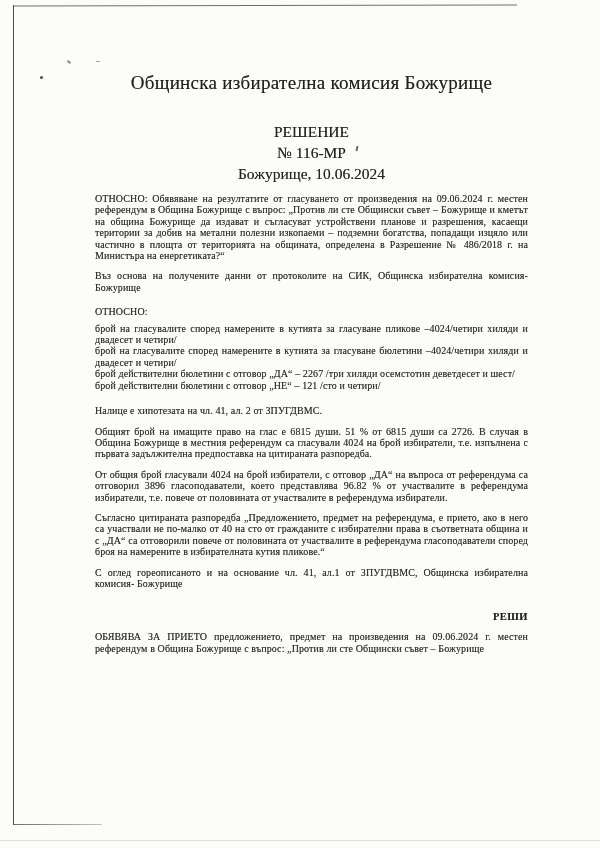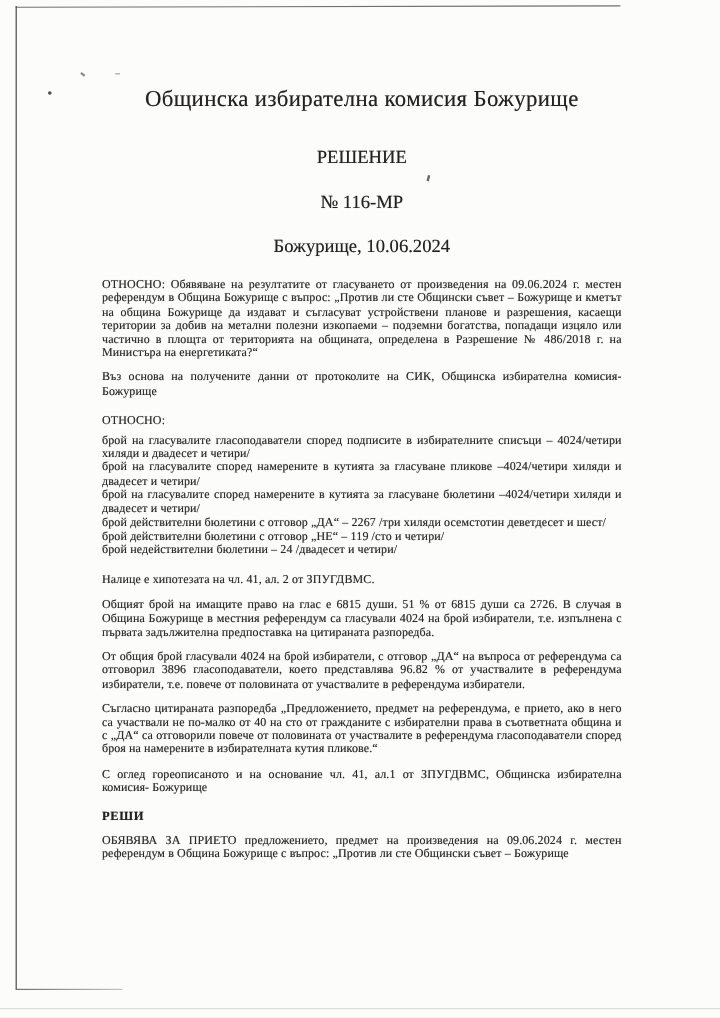--- a/index.html
+++ b/index.html
@@ -17,41 +17,41 @@
   .border-left{position:absolute;left:13px;top:5px;width:1px;height:820px;background:#4d4d4b;}
   .border-bottom-partial{position:absolute;left:14px;top:824px;width:88px;height:1px;background:linear-gradient(to right,#6f6f6d,#c4c4c0);}
   .scan-edge-bottom{position:absolute;left:0;top:840px;width:600px;height:1px;background:#dcdcd8;}
   .speck{position:absolute;background:#4a4a46;}
   .speck.s1{left:40px;top:76px;width:3px;height:3px;border-radius:50%;}
   .speck.s2{left:67px;top:61px;width:4px;height:2px;transform:rotate(38deg);background:#8a8a86;}
   .speck.s3{left:96px;top:61px;width:4px;height:1px;background:#a5a5a0;}
   .speck.s4{left:356px;top:146px;width:2px;height:5px;transform:rotate(14deg);background:#6a6a66;}
 
   .content{
-    position:absolute;left:85px;top:0;width:433px;
+    position:absolute;left:95px;top:0;width:433px;
     text-shadow:0 0 0.6px rgba(42,41,38,0.55);
   }
   .org-title{
     margin:72px 0 0 0;
     font-size:19px;font-weight:400;letter-spacing:0.3px;
     text-align:center;color:#232220;
   }
   .h2line{
-    margin:16px;text-align:center;font-size:15.5px;line-height:21px;color:#232220;
+    margin:0;text-align:center;font-size:15.5px;line-height:21px;color:#232220;
   }
   .h2line.first{margin-top:27px;}
   p{margin:0;font-size:10px;line-height:11.4px;letter-spacing:0.1px;}
   .just{text-align:justify;}
   .mt9{margin-top:9px;}
   .mt13{margin-top:13px;}
   .mt14{margin-top:14px;}
   .findings{margin-top:5px;}
   .findings p{text-align:justify;}
   .reshi{
-    margin-top:12px;text-align:left;
+    margin-top:22px;text-align:right;
     font-size:10.5px;font-weight:700;letter-spacing:0.5px;color:#232220;
   }
 </style>
 </head>
 <body>
 
 <div class="page">
 
   <div class="border-top"></div>
   <div class="border-left"></div>
@@ -69,26 +69,24 @@
     <div class="h2line">№ 116-МР</div>
     <div class="h2line">Божурище, 10.06.2024</div>
 
     <p class="just mt9">ОТНОСНО: Обявяване на резултатите от гласуването от произведения на 09.06.2024 г. местен референдум в Община Божурище с въпрос: „Против ли сте Общински съвет – Божурище и кметът на община Божурище да издават и съгласуват устройствени планове и разрешения, касаещи територии за добив на метални полезни изкопаеми – подземни богатства, попадащи изцяло или частично в площта от територията на общината, определена в Разрешение № 486/2018 г. на Министъра на енергетиката?“</p>
 
     <p class="just mt9">Въз основа на получените данни от протоколите на СИК, Общинска избирателна комисия-Божурище</p>
 
     <p class="mt13">ОТНОСНО:</p>
 
     <div class="findings">
-      <p>брой на гласувалите гласоподаватели според подписите в избирателните списъци – 4024/четири хиляди и двадесет и четири/</p>
       <p>брой на гласувалите според намерените в кутията за гласуване пликове –4024/четири хиляди и двадесет и четири/</p>
       <p>брой на гласувалите според намерените в кутията за гласуване бюлетини –4024/четири хиляди и двадесет и четири/</p>
       <p>брой действителни бюлетини с отговор „ДА“ – 2267 /три хиляди осемстотин деветдесет и шест/</p>
-      <p>брой действителни бюлетини с отговор „НЕ“ – 119 /сто и четири/</p>
-      <p>брой недействителни бюлетини –  24 /двадесет и четири/</p>
+      <p>брой действителни бюлетини с отговор „НЕ“ – 121 /сто и четири/</p>
     </div>
 
     <p class="mt14">Налице е хипотезата на чл. 41, ал. 2 от ЗПУГДВМС.</p>
 
     <p class="just mt9">Общият брой на имащите право на глас е 6815 души. 51 % от 6815 души са 2726. В случая в Община Божурище в местния референдум са гласували 4024 на брой избиратели, т.е. изпълнена с първата задължителна предпоставка на цитираната разпоредба.</p>
 
     <p class="just mt9">От общия брой гласували 4024 на брой избиратели, с отговор „ДА“ на въпроса от референдума са отговорил 3896 гласоподаватели, което представлява 96.82 % от участвалите в референдума избиратели, т.е. повече от половината от участвалите в референдума избиратели.</p>
 
     <p class="just mt9">Съгласно цитираната разпоредба „Предложението, предмет на референдума, е прието, ако в него са участвали не по-малко от 40 на сто от гражданите с избирателни права в съответната община и с „ДА“ са отговорили повече от половината от участвалите в референдума гласоподаватели според броя на намерените в избирателната кутия пликове.“</p>
 

